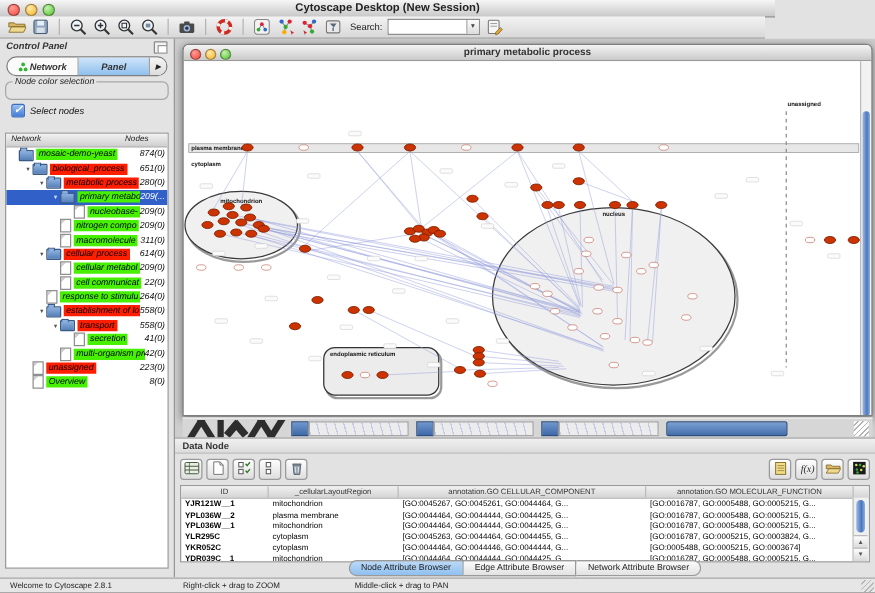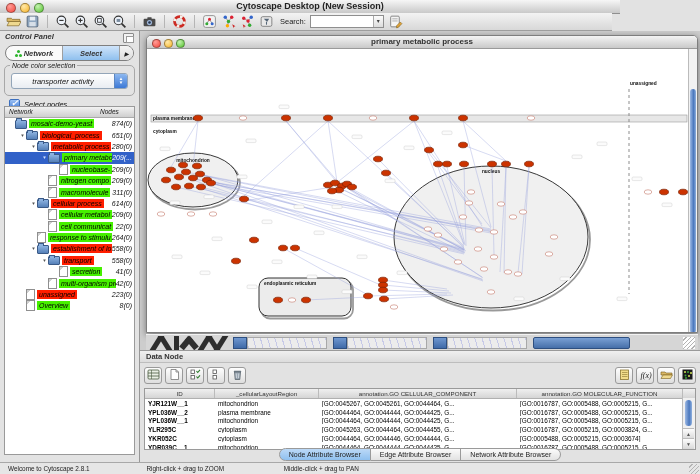--- a/index.html
+++ b/index.html
@@ -262,33 +262,26 @@
     <div class="cp-tabs">
       <div class="cp-tab">
         <span class="net-glyph">
             <i></i>
             <i></i>
             <i></i>
           </span>
         <span>Network</span>
       </div>
       <div class="cp-tab sel">
-        <span>Select</span>
+        <span>Panel</span>
       </div>
       <div class="cp-tab-arrow">▶</div>
     </div>
     <div class="groupbox">
       <span class="glabel">Node color selection</span>
-      <div class="dropdown">
-        <span class="dval">transporter activity</span>
-        <span class="stepper">
-            <span>▲</span>
-            <span>▼</span>
-          </span>
-      </div>
     </div>
     <div class="cbrow">
       <span class="cb checked"></span>
       <span class="cblabel">Select nodes</span>
     </div>
     <div class="tree">
       <div class="tree-head">
         <span class="th1">Network</span>
         <span class="th2">Nodes</span>
       </div>

